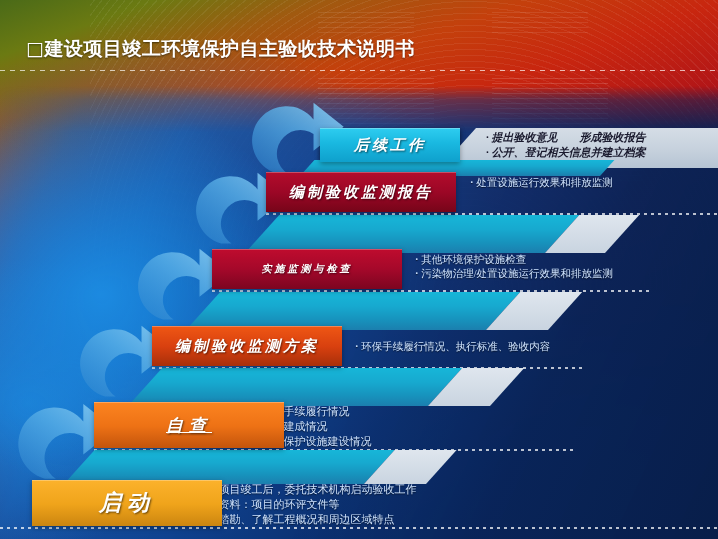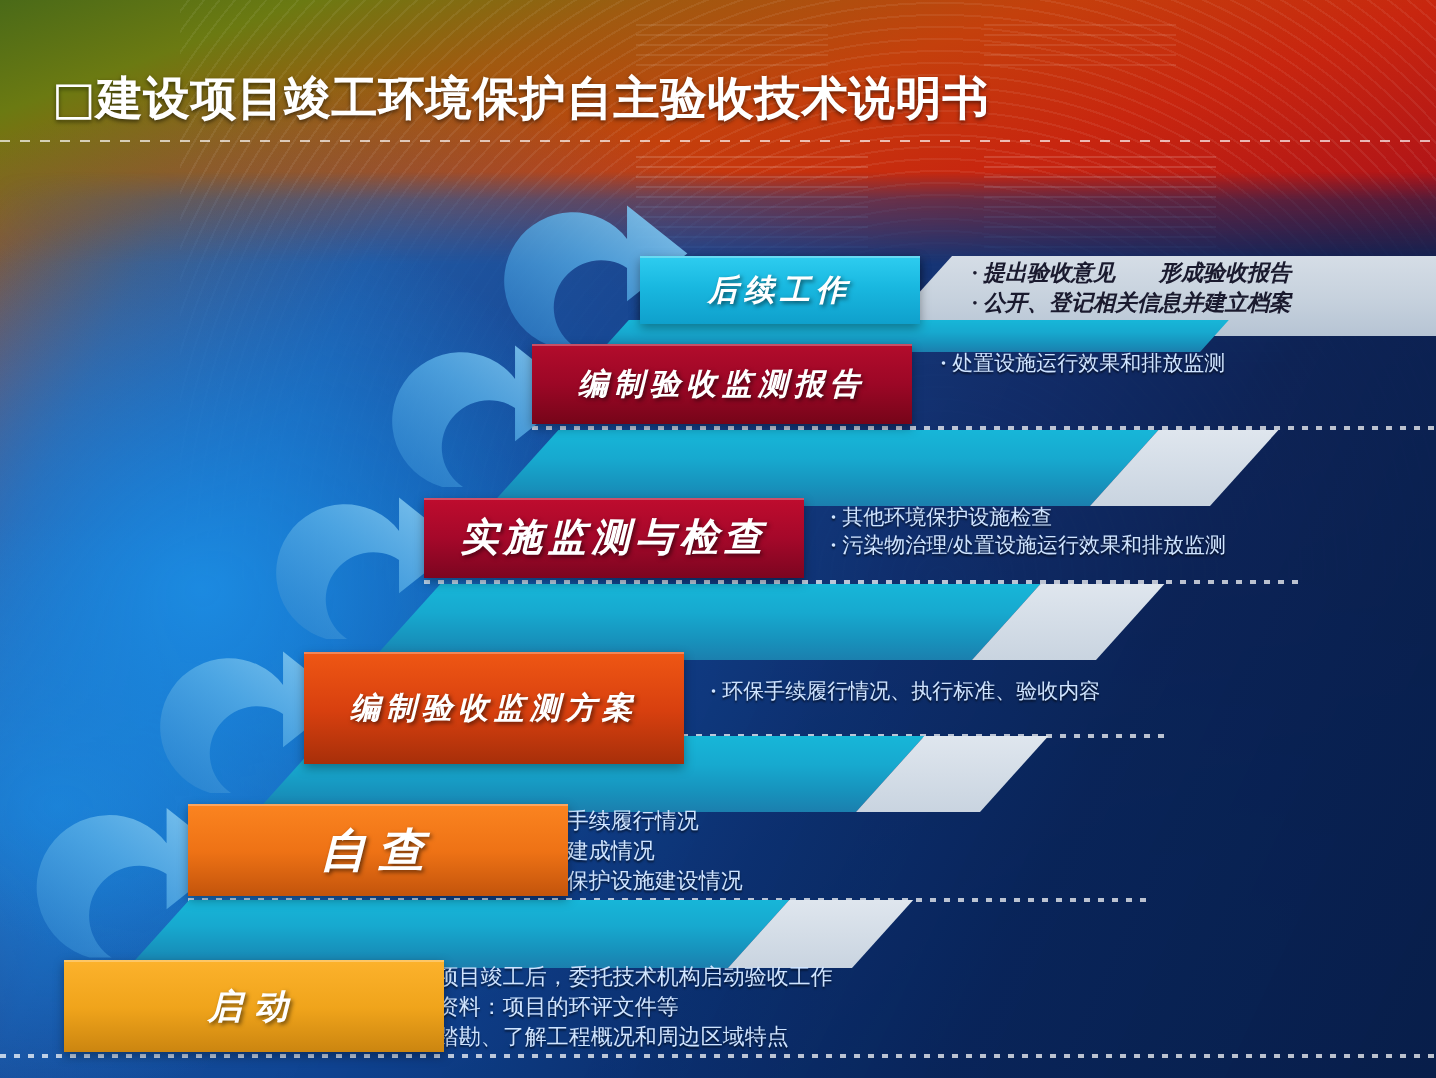--- a/index.html
+++ b/index.html
@@ -69,21 +69,21 @@
   .bg-doc.d6{left:492px;top:140px;width:150px;height:44px;opacity:.10;}
 
   
   .title-bar{
     position:absolute;left:0;top:28px;width:718px;height:42px;
     display:flex;align-items:center;
   }
   .title-text{
     margin-left:26px;
     font-family:"DejaVu Sans","Liberation Sans",sans-serif;
-    font-size:23px;font-weight:700;color:#ffffff;letter-spacing:.5px;
+    font-size:19px;font-weight:700;color:#ffffff;letter-spacing:.5px;
     text-shadow:0 1px 2px rgba(0,0,0,.55);
     white-space:nowrap;
   }
   .title-rule{
     position:absolute;left:0;top:70px;width:718px;height:1px;
     background:repeating-linear-gradient(to right,
       rgba(255,255,255,.85) 0px, rgba(255,255,255,.85) 5px,
       rgba(255,255,255,0) 5px, rgba(255,255,255,0) 10px);
     opacity:.8;
   }
@@ -191,60 +191,60 @@
     <div class="bullets on-dark" style="left:470px;top:176px;font-size:10.5px;">
       <span class="li">处置设施运行效果和排放监测</span>
     </div>
     <div class="dots" style="left:266px;top:213px;width:452px;"></div>
   </div>
 
   <div class="step">
     <div class="tread" style="left:245px;top:215px;width:300px;height:38px;"></div>
     <div class="tread-hl" style="left:545px;top:215px;width:60px;height:38px;"></div>
     <div class="riser" style="left:212px;top:249px;width:190px;height:40px;background:linear-gradient(180deg,#bf0c2e 0%,#a5082a 50%,#7c0520 100%);z-index:4;">
-      <span class="riser-label" style="font-size:19px;">实施监测与检查</span>
+      <span class="riser-label" style="font-size:10px;">实施监测与检查</span>
     </div>
     <div class="bullets on-dark" style="left:415px;top:253px;font-size:10.5px;">
       <span class="li">其他环境保护设施检查</span>
       <span class="li">污染物治理/处置设施运行效果和排放监测</span>
     </div>
     <div class="dots" style="left:212px;top:290px;width:440px;"></div>
   </div>
 
   <div class="step">
     <div class="tread" style="left:186px;top:292px;width:300px;height:38px;"></div>
     <div class="tread-hl" style="left:486px;top:292px;width:62px;height:38px;"></div>
-    <div class="riser" style="left:152px;top:326px;width:190px;height:56px;background:linear-gradient(180deg,#ef5714 0%,#d8400f 52%,#a72f0a 100%);z-index:4;">
+    <div class="riser" style="left:152px;top:326px;width:190px;height:40px;background:linear-gradient(180deg,#ef5714 0%,#d8400f 52%,#a72f0a 100%);z-index:4;">
       <span class="riser-label" style="font-size:15px;">编制验收监测方案</span>
     </div>
     <div class="bullets on-dark" style="left:355px;top:340px;font-size:10.5px;">
       <span class="li">环保手续履行情况、执行标准、验收内容</span>
     </div>
     <div class="dots" style="left:152px;top:367px;width:430px;"></div>
   </div>
 
   <div class="step">
     <div class="tread" style="left:128px;top:368px;width:300px;height:38px;"></div>
     <div class="tread-hl" style="left:428px;top:368px;width:62px;height:38px;"></div>
     <div class="riser" style="left:94px;top:402px;width:190px;height:46px;background:linear-gradient(180deg,#fb8420 0%,#ee7215 52%,#c3540c 100%);z-index:4;">
-      <span class="riser-label" style="font-size:23px;letter-spacing:6px;">自查</span>
+      <span class="riser-label" style="font-size:17px;letter-spacing:6px;text-decoration:underline;">自查</span>
     </div>
     <div class="bullets on-dark" style="left:255px;top:404px;font-size:11px;">
       <span class="li">环保手续履行情况</span>
       <span class="li">项目建成情况</span>
       <span class="li">环境保护设施建设情况</span>
     </div>
     <div class="dots" style="left:94px;top:449px;width:480px;"></div>
   </div>
 
   <div class="step">
     <div class="tread" style="left:64px;top:450px;width:300px;height:34px;"></div>
     <div class="tread-hl" style="left:364px;top:450px;width:62px;height:34px;"></div>
     <div class="riser" style="left:32px;top:480px;width:190px;height:46px;background:linear-gradient(180deg,#fcb22c 0%,#f0a41b 52%,#cb8510 100%);z-index:4;">
-      <span class="riser-label" style="font-size:17px;letter-spacing:6px;">启动</span>
+      <span class="riser-label" style="font-size:22px;letter-spacing:6px;">启动</span>
     </div>
     <div class="bullets on-dark" style="left:190px;top:482px;font-size:11px;">
       <span class="li">建设项目竣工后，委托技术机构启动验收工作</span>
       <span class="li">查阅资料：项目的环评文件等</span>
       <span class="li">现场踏勘、了解工程概况和周边区域特点</span>
     </div>
     <div class="dots" style="left:0px;top:527px;width:718px;"></div>
   </div>
 
   <svg class="arrow" style="left:14px;top:382px;" width="110" height="110" viewBox="0 0 100 100">

